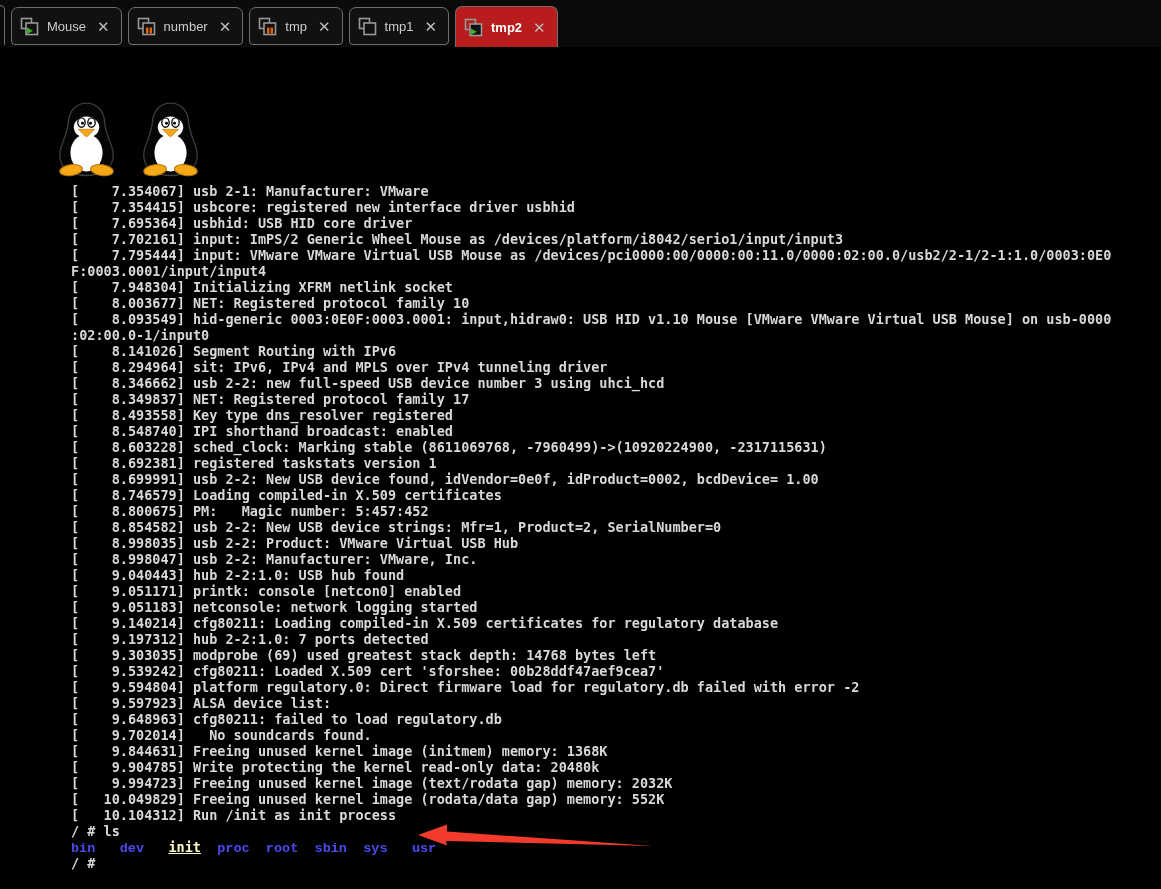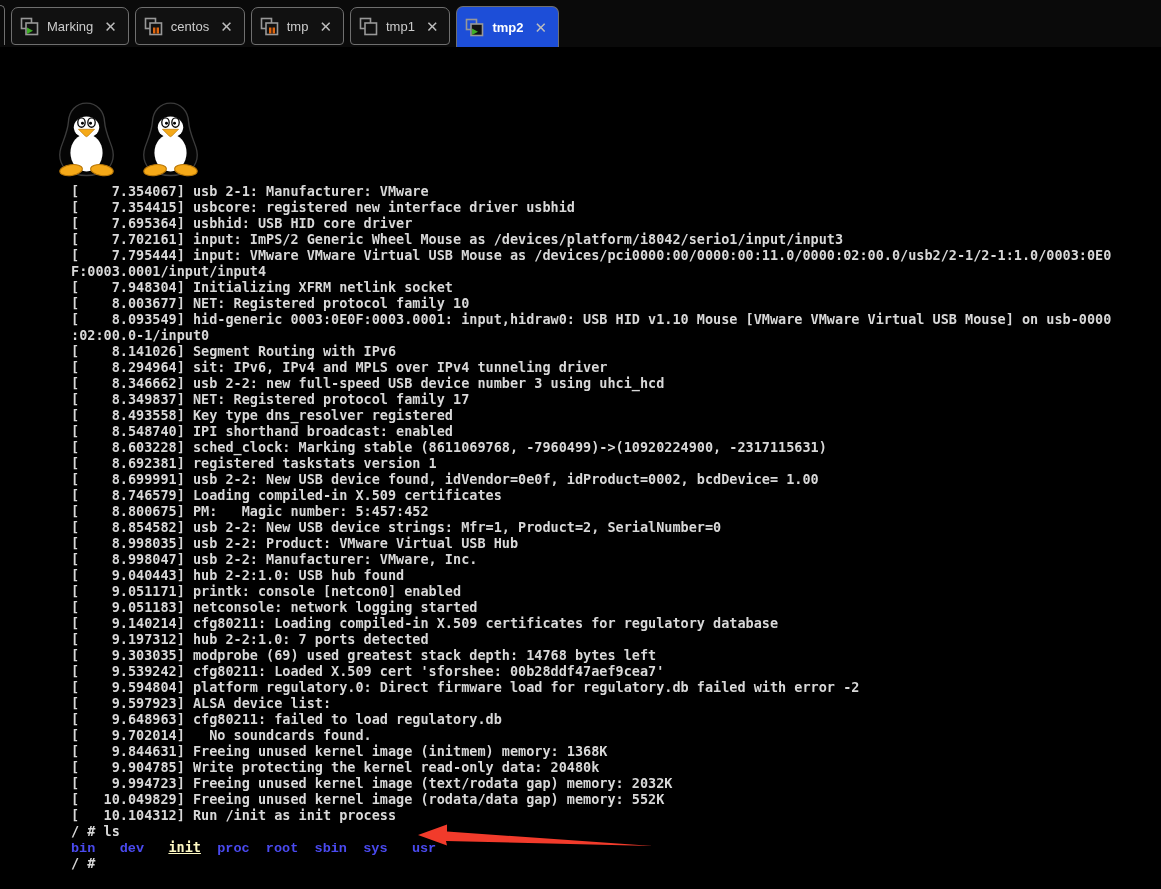--- a/index.html
+++ b/index.html
@@ -30,21 +30,21 @@
     background:#111111;
     display:flex;align-items:center;
     padding:0 9px 0 8px;
     margin-bottom:2px;
     cursor:default;
   }
   .tab .label{
     color:#cccccc;font-size:13px;margin:0 9px 0 8px;white-space:nowrap;
   }
   .tab.active{
-    background:#1d4ed8;
+    background:#b91c1c;
     height:40px;margin-bottom:0;
     border-radius:7px 7px 0 0;
     border-bottom:none;
   }
   .tab.active .label{color:#ffffff;font-weight:bold;}
   .tab .close{
     color:#bdbdbd;font-size:15px;line-height:15px;
     padding:1px 2px;cursor:pointer;
   }
   .tab svg{display:block;}
@@ -79,31 +79,31 @@
 
 <div class="tabbar">
   <div class="tab-sliver"></div>
   <div class="tabs" id="tabs">
       <div class="tab">
         <svg width="19" height="19" viewBox="0 0 19 19">
     <rect x="1.5" y="1.5" width="10" height="10" fill="none" stroke="#989898" stroke-width="1.6"></rect>
     <rect x="6" y="6" width="11.5" height="11.5" fill="#111111" stroke="#989898" stroke-width="1.6"></rect>
     <polygon points="7,10.5 7,17 13,13.75" fill="#3fae27"></polygon>
         </svg>
-        <span class="label">Marking</span>
+        <span class="label">Mouse</span>
         <span class="close">✕</span>
       </div>
       <div class="tab">
         <svg width="19" height="19" viewBox="0 0 19 19">
     <rect x="1.5" y="1.5" width="10" height="10" fill="none" stroke="#989898" stroke-width="1.6"></rect>
     <rect x="6" y="6" width="11.5" height="11.5" fill="#111111" stroke="#989898" stroke-width="1.6"></rect>
     <rect x="9" y="10.5" width="2.4" height="6" fill="#e0660f"></rect>
           <rect x="12.6" y="10.5" width="2.4" height="6" fill="#e0660f"></rect>
         </svg>
-        <span class="label">centos</span>
+        <span class="label">number</span>
         <span class="close">✕</span>
       </div>
       <div class="tab">
         <svg width="19" height="19" viewBox="0 0 19 19">
     <rect x="1.5" y="1.5" width="10" height="10" fill="none" stroke="#989898" stroke-width="1.6"></rect>
     <rect x="6" y="6" width="11.5" height="11.5" fill="#111111" stroke="#989898" stroke-width="1.6"></rect>
     <rect x="9" y="10.5" width="2.4" height="6" fill="#e0660f"></rect>
           <rect x="12.6" y="10.5" width="2.4" height="6" fill="#e0660f"></rect>
         </svg>
         <span class="label">tmp</span>

